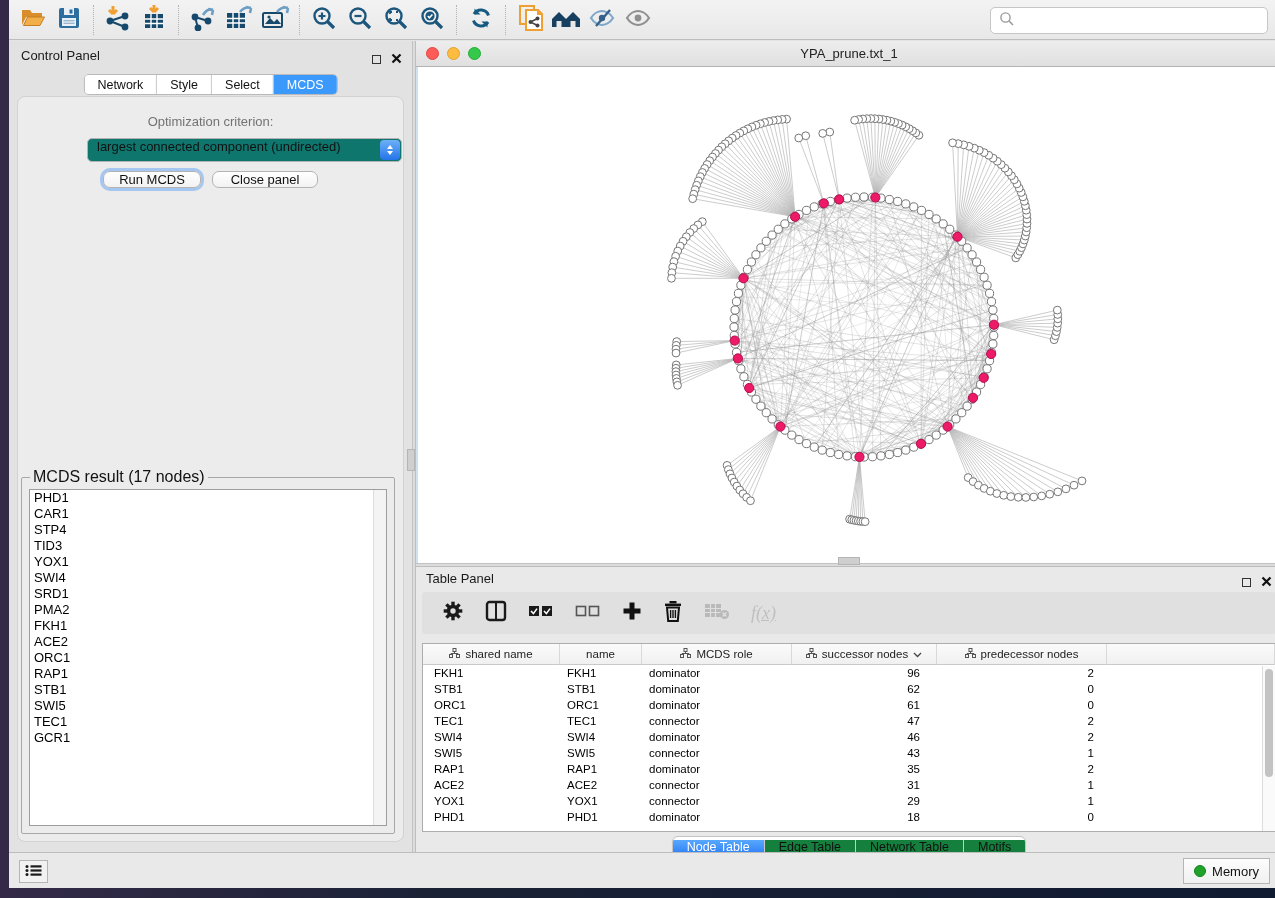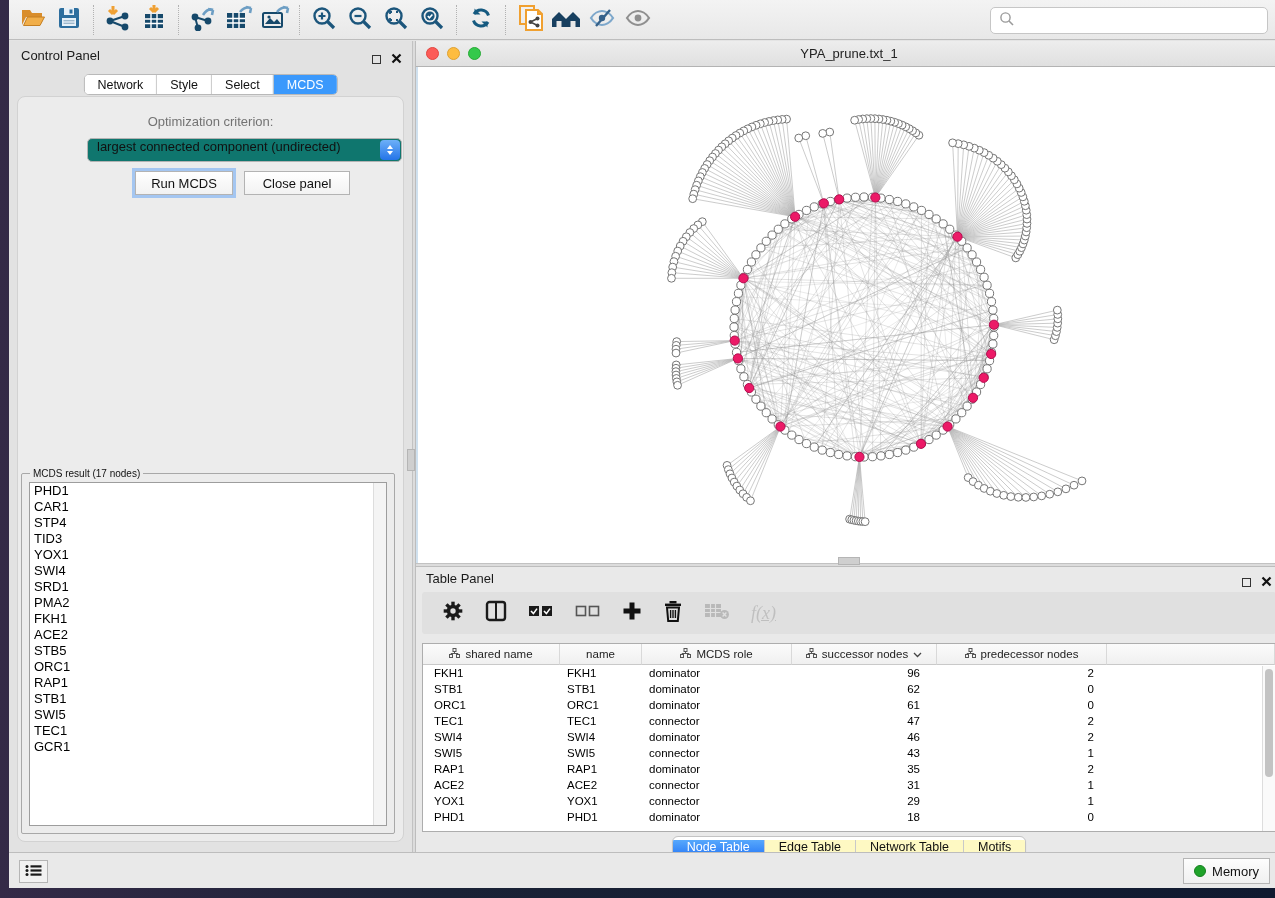--- a/index.html
+++ b/index.html
@@ -40,28 +40,28 @@
     background:#ececec; border:1px solid #d2d2d2; border-radius:8px; }
   .opt-label { position:absolute; top:17px; width:100%; text-align:center; font-size:13px; color:#737373; }
   .select { position:absolute; left:36px; top:41px; width:315px; height:24px; background:#0f766e;
     border:1px solid #b3b3b3; border-radius:5px; font-size:13px; display:flex; align-items:flex-start;
     padding-left:9px; color:#111;margin-left:33px; }
   .select .stepper { position:absolute; right:1px; top:1px; bottom:1px; width:20px; border-radius:4px;
     background:linear-gradient(#6db0f8,#2474e8); display:flex; flex-direction:column; align-items:center; justify-content:center; gap:2px; }
   .stepper i { width:0; height:0; border-left:3.5px solid transparent; border-right:3.5px solid transparent; }
   .stepper .up { border-bottom:4px solid #fff; }
   .stepper .dn { border-top:4px solid #fff; }
-  .btn { position:absolute; height:24px; background:linear-gradient(#ffffff,#f2f2f2);
-    border:1px solid #b3b3b3; border-radius:0; font-size:13px; color:#111;
-    display:flex; align-items:center; justify-content:center;margin-left:32px; }
+  .btn { position:absolute; height:17px; background:linear-gradient(#ffffff,#f2f2f2);
+    border:1px solid #b3b3b3; border-radius:7px; font-size:13px; color:#111;
+    display:flex; align-items:center; justify-content:center; }
   .btn.run { left:85px; top:74px; width:98px; box-shadow:0 0 0 3px rgba(106,168,245,.55); }
   .btn.closep { left:194px; top:74px; width:106px; }
   .mcds-fs { position:absolute; left:3px; right:8px; top:371px; bottom:7px;
     border:1px solid #a8a8a8; border-radius:2px; }
-  .mcds-fs legend { font-size:10px; color:#111; margin-left:8px; padding:0 3px; }
+  .mcds-fs legend { font-size:16px; color:#111; margin-left:8px; padding:0 3px; }
   .mcds-list { position:absolute; left:7px; right:7px; top:3px; bottom:7px; background:#fff;
     border:1px solid #9d9d9d; overflow:hidden; }
   .mcds-item { font-size:13px; line-height:16px; padding-left:4px; color:#000; }
   .mcds-track { position:absolute; right:0; top:0; bottom:0; width:13px; background:#f4f4f4; border-left:1px solid #ddd; }
 
   
   .net-frame { position:absolute; left:0; top:0; right:0; height:522px; background:#fff; }
   .net-title { position:absolute; left:0; top:0; right:0; height:26px;
     background:linear-gradient(#ededed,#e0e0e0); border-bottom:1px solid #b3b3b3;
     display:flex; align-items:center; }
@@ -93,21 +93,21 @@
   .tr { height:16px; }
   .td { font-size:11.5px; color:#000; line-height:16px; white-space:nowrap; overflow:hidden; }
   .td.l0 { padding-left:11px; } .td.l1 { padding-left:7px; } .td.l2 { padding-left:7px; }
   .td.num3 { text-align:right; padding-right:17px; }
   .td.num4 { text-align:right; padding-right:13px; }
   .tbl-scroll { position:absolute; right:0; top:22px; bottom:0; width:13px; background:#fafafa; border-left:1px solid #ddd; }
   .tbl-thumb { position:absolute; left:2px; right:2px; top:3px; height:108px; background:#c3c3c3; border-radius:5px; }
   .tbl-tabs { position:absolute; left:0; right:0; top:269px; display:flex; justify-content:center; }
   .tbl-tabs .group { display:flex; border:1px solid #c3c3c3; border-radius:6px; overflow:hidden; background:#fff; height:22px;
     box-shadow:0 1px 1px rgba(0,0,0,.12);align-items:center; }
-  .tbl-tab { font-size:12.5px; color:#111; padding:0 14px; display:flex; align-items:center; border-left:1px solid #c9c9c9; background:#fef9c3; }
+  .tbl-tab { font-size:12.5px; color:#111; padding:0 14px; display:flex; align-items:center; border-left:1px solid #c9c9c9; background:#15803d; }
   .tbl-tab:first-child { border-left:none; }
   .tbl-tab.sel { background:linear-gradient(#57a8fc,#2f80f7); color:#fff; }
 
   
   .statusbar { position:absolute; left:0; bottom:0; right:0; height:36px; background:#e9e9e9; border-top:1px solid #bdbdbd; }
   .list-btn { position:absolute; left:10px; top:7px; width:29px; height:23px; background:#f2f2f2;
     border:1px solid #b5b5b5; display:flex; align-items:center; justify-content:center; }
   .mem-btn { position:absolute; right:12px; top:5px; height:26px; padding:0 10px;
     background:linear-gradient(#fdfdfd,#f0f0f0); border:1px solid #b5b5b5;
     display:flex; align-items:center; gap:6px; font-size:13px; color:#111; }
@@ -308,21 +308,20 @@
                 <div class="mcds-item">PHD1</div>
                 <div class="mcds-item">CAR1</div>
                 <div class="mcds-item">STP4</div>
                 <div class="mcds-item">TID3</div>
                 <div class="mcds-item">YOX1</div>
                 <div class="mcds-item">SWI4</div>
                 <div class="mcds-item">SRD1</div>
                 <div class="mcds-item">PMA2</div>
                 <div class="mcds-item">FKH1</div>
                 <div class="mcds-item">ACE2</div>
-                <div class="mcds-item">STB5</div>
                 <div class="mcds-item">ORC1</div>
                 <div class="mcds-item">RAP1</div>
                 <div class="mcds-item">STB1</div>
                 <div class="mcds-item">SWI5</div>
                 <div class="mcds-item">TEC1</div>
                 <div class="mcds-item">GCR1</div>
               </div>
             <div class="mcds-track"></div>
           </div>
         </fieldset>

